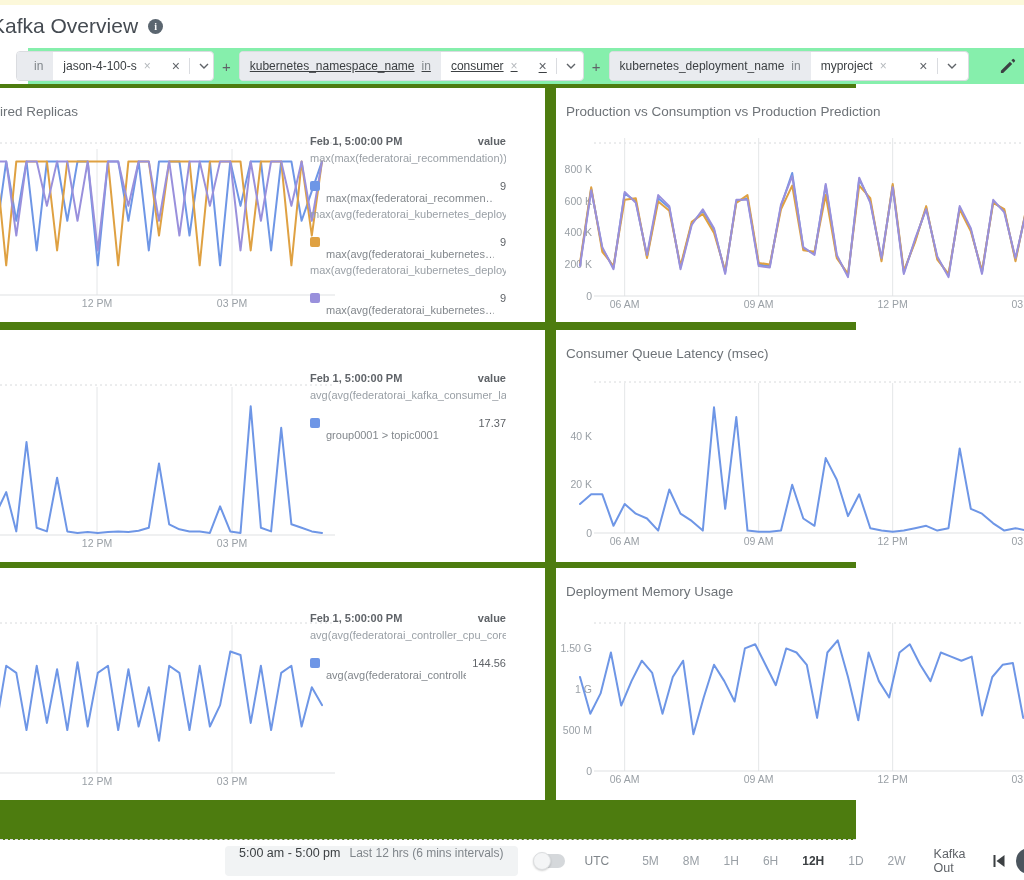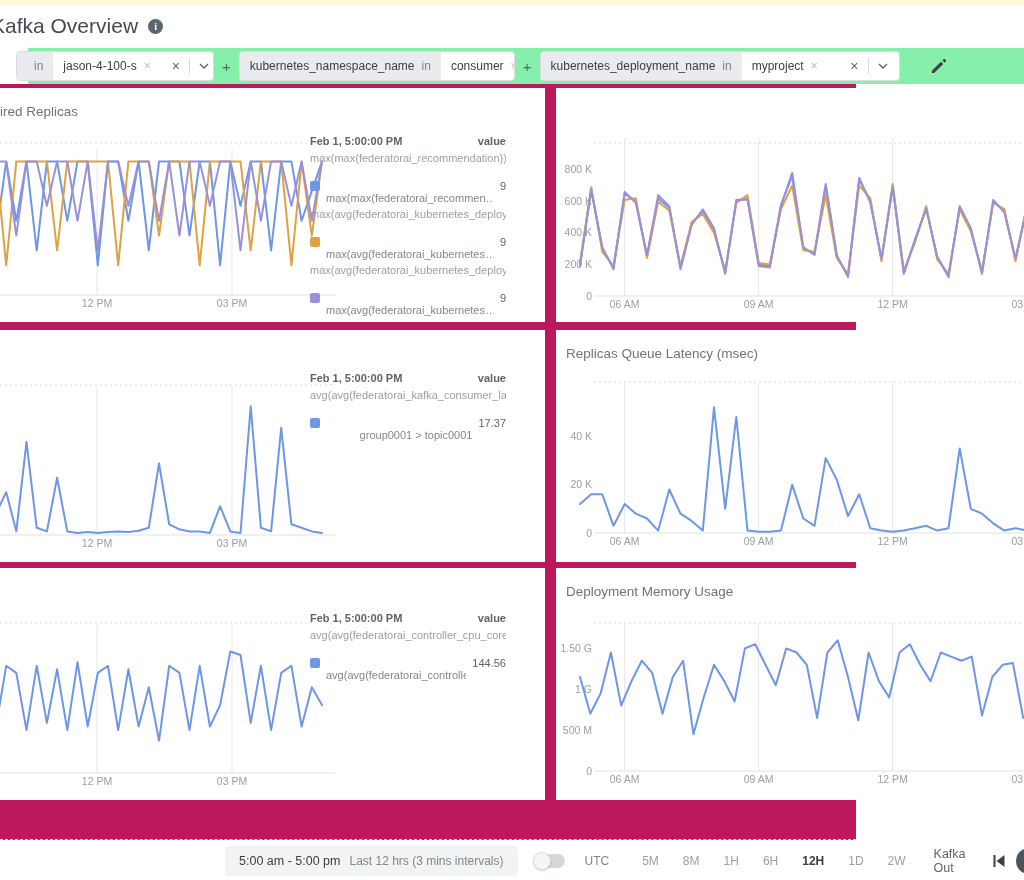--- a/index.html
+++ b/index.html
@@ -19,21 +19,21 @@
   .chip-field{display:flex;align-items:center;background:#e9ebef;padding:0 10px;gap:7px;font-size:12px;color:#3c4043;white-space:nowrap;}
   .chip-field .op{color:#80868b;}
   .chip-val{display:flex;align-items:center;padding:0 10px;font-size:12px;color:#3c4043;gap:7px;white-space:nowrap;}
   .chip-val .x{color:#b4b8bc;font-size:12px;cursor:pointer;}
   .chip-controls{display:flex;align-items:center;gap:9px;padding:0 11px;margin-left:auto;}
   .chip-x{color:#5f6368;font-size:14px;line-height:1;cursor:pointer;}
   .chip-div{width:1px;height:16px;background:#dadce0;}
   .plus{color:#5f6368;font-size:15px;margin:0 8px;}
   .pencil{margin-left:30px;cursor:pointer;display:flex;align-items:center;}
   
-  .content{position:absolute;top:84px;left:0;width:856px;height:756px;background:#be185d;border-bottom:1px dashed #dfe1e3;text-align:right;}
+  .content{position:absolute;top:84px;left:0;width:856px;height:756px;background:#4d7c0f;border-bottom:1px dashed #dfe1e3;}
   .panel{position:absolute;background:#fff;}
   .p-tl{left:-210px;top:4px;width:755px;height:234px;}
   .p-tr{left:556px;top:4px;width:755px;height:234px;}
   .p-ml{left:-210px;top:246px;width:755px;height:232px;}
   .p-mr{left:556px;top:246px;width:755px;height:232px;}
   .p-bl{left:-210px;top:484px;width:755px;height:232px;}
   .p-br{left:556px;top:484px;width:755px;height:232px;}
   .panel-title{position:absolute;top:16px;left:10px;font-size:13.5px;color:#6e7378;white-space:nowrap;}
   .p-tl .panel-title{left:210px;}
   .chart{position:absolute;left:0;top:0;width:100%;height:100%;}
@@ -44,21 +44,21 @@
   
   .legend{position:absolute;left:520px;width:196px;font-size:11px;color:#80868b;}
   .lg-head{display:flex;justify-content:space-between;font-weight:700;color:#5f6368;margin-bottom:5px;}
   .lg-group{color:#9aa0a6;margin:4px 0;white-space:nowrap;overflow:hidden;}
   .lg-item{display:flex;align-items:center;margin:4px 0;cursor:pointer;}
   .sw{width:10px;height:10px;border-radius:2px;margin-right:6px;flex:none;}
   .lb{flex:1;white-space:nowrap;overflow:hidden;color:#82878c;margin-top:24px;}
   .vl{margin-left:6px;color:#5f6368;}
   
   .toolbar{position:absolute;top:841px;left:0;right:0;height:39px;background:#fff;display:flex;align-items:center;}
-  .range-pill{margin-left:225px;background:#f1f3f4;border-radius:4px;height:30px;display:flex;align-items:center;
+  .range-pill{margin-left:225px;background:#f1f3f4;border-radius:4px;height:30px;display:flex;
               padding:0 14px;white-space:nowrap;cursor:pointer;}
   .range-main{font-size:12.5px;color:#3c4043;}
   .range-detail{font-size:12px;color:#80868b;margin-left:9px;}
   .toggle{margin-left:17px;width:30px;height:14px;border-radius:7px;background:#d5d8db;position:relative;cursor:pointer;flex:none;}
   .knob{position:absolute;left:-2px;top:-2px;width:18px;height:18px;border-radius:50%;background:#f4f5f6;
         border:1px solid #dcdee0;box-shadow:0 1px 2px rgba(0,0,0,.18);}
   .utc{margin-left:20px;font-size:12px;color:#80868b;}
   .intervals{display:flex;align-items:center;gap:13px;margin-left:22px;}
   .ibtn{font-size:12px;color:#9aa0a6;cursor:pointer;margin-left:11px;}
   .ibtn.sel{color:#3c4043;font-weight:700;}
@@ -93,21 +93,21 @@
         </div>
       <div class="chip-controls">
         <span class="chip-x">×</span>
         <span class="chip-div"></span>
         <svg width="10" height="6" viewBox="0 0 10 6">
             <polyline points="1,1 5,5 9,1" fill="none" stroke="#5f6368" stroke-width="1.4"></polyline>
           </svg>
       </div>
     </div>
     <span class="plus">+</span>
-    <div class="chip" style="width:276px;">
+    <div class="chip" style="width:345px;text-decoration:underline;">
       <div class="chip-field">
           <span>kubernetes_namespace_name</span>
           <span class="op">in</span>
         </div>
       <div class="chip-val">
           <span>consumer</span>
           <span class="x">×</span>
         </div>
       <div class="chip-controls">
         <span class="chip-x">×</span>
@@ -177,20 +177,21 @@
           <div class="lg-group">max(avg(federatorai_kubernetes_deployme…</div>
           <div class="lg-item">
             <span class="sw" style="background: rgb(153, 144, 220);"></span>
             <span class="lb">max(avg(federatorai_kubernetes…</span>
             <span class="vl">9</span>
           </div>
         </div>
     </div>
 
     <div class="panel p-tr">
+      <div class="panel-title">Production vs Consumption vs Production Prediction</div>
       <svg class="chart" viewBox="0 0 755 234" preserveAspectRatio="none">
           <line x1="38" y1="55" x2="750" y2="55" class="grid-dotted"></line>
           <line x1="68.66666666666666" y1="50" x2="68.66666666666666" y2="208" class="grid-v"></line>
           <text x="68.66666666666666" y="220" class="ax-label" text-anchor="middle">06 AM</text>
           <line x1="202.66666666666666" y1="50" x2="202.66666666666666" y2="208" class="grid-v"></line>
           <text x="202.66666666666666" y="220" class="ax-label" text-anchor="middle">09 AM</text>
           <line x1="336.6666666666667" y1="50" x2="336.6666666666667" y2="208" class="grid-v"></line>
           <text x="336.6666666666667" y="220" class="ax-label" text-anchor="middle">12 PM</text>
           <line x1="470.6666666666667" y1="50" x2="470.6666666666667" y2="208" class="grid-v"></line>
           <text x="470.6666666666667" y="220" class="ax-label" text-anchor="middle">03 PM</text>
@@ -224,21 +225,21 @@
           <div class="lg-group">avg(avg(federatorai_kafka_consumer_lag)) …</div>
           <div class="lg-item">
             <span class="sw" style="background: rgb(110, 150, 230);"></span>
             <span class="lb">group0001 &gt; topic0001</span>
             <span class="vl">17.37</span>
           </div>
         </div>
     </div>
 
     <div class="panel p-mr">
-      <div class="panel-title">Replicas Queue Latency (msec)</div>
+      <div class="panel-title">Consumer Queue Latency (msec)</div>
       <svg class="chart" viewBox="0 0 755 232" preserveAspectRatio="none">
           <line x1="38" y1="52" x2="750" y2="52" class="grid-dotted"></line>
           <line x1="68.66666666666666" y1="53" x2="68.66666666666666" y2="203" class="grid-v"></line>
           <text x="68.66666666666666" y="215" class="ax-label" text-anchor="middle">06 AM</text>
           <line x1="202.66666666666666" y1="53" x2="202.66666666666666" y2="203" class="grid-v"></line>
           <text x="202.66666666666666" y="215" class="ax-label" text-anchor="middle">09 AM</text>
           <line x1="336.6666666666667" y1="53" x2="336.6666666666667" y2="203" class="grid-v"></line>
           <text x="336.6666666666667" y="215" class="ax-label" text-anchor="middle">12 PM</text>
           <line x1="470.6666666666667" y1="53" x2="470.6666666666667" y2="203" class="grid-v"></line>
           <text x="470.6666666666667" y="215" class="ax-label" text-anchor="middle">03 PM</text>
@@ -293,21 +294,21 @@
           <line x1="38" y1="203" x2="750" y2="203" class="grid-base"></line>
           <polyline points="24.0,109.0 34.3,145.8 44.6,125.4 54.9,84.5 65.2,137.6 75.5,113.1 85.8,92.7 96.2,104.9 106.5,145.8 116.8,109.0 127.1,92.7 137.4,166.2 147.7,129.5 158.0,96.8 168.3,113.1 178.6,133.5 188.9,80.4 199.2,76.3 209.5,96.8 219.8,117.2 230.2,80.4 240.5,84.5 250.8,96.8 261.1,149.9 271.4,84.5 281.7,72.3 292.0,109.0 302.3,152.3 312.6,84.5 322.9,113.1 333.2,129.5 343.5,84.5 353.8,76.3 364.2,96.8 374.5,113.1 384.8,84.5 395.1,88.6 405.4,92.7 415.7,88.6 426.0,147.4 436.3,109.0 446.6,96.8 456.9,95.1 467.2,149.9 477.5,145.8 487.8,96.8 498.2,72.3 508.5,137.6 518.8,100.9 529.1,92.7 539.4,149.9 549.7,96.8 560.0,96.8" fill="none" stroke="#6E96E6" stroke-width="2" stroke-linejoin="round" stroke-linecap="round"></polyline>
         </svg>
     </div>
 
   </div>
 
   <div class="toolbar">
     <div class="range-pill">
       <span class="range-main">5:00 am - 5:00 pm</span>
-      <span class="range-detail">Last 12 hrs (3 mins intervals)</span>
+      <span class="range-detail">Last 12 hrs (6 mins intervals)</span>
     </div>
     <div class="toggle">
         <div class="knob"></div>
       </div>
     <span class="utc">UTC</span>
     <div class="intervals">
       <span class="ibtn">5M</span>
       <span class="ibtn">8M</span>
       <span class="ibtn">1H</span>
       <span class="ibtn">6H</span>

